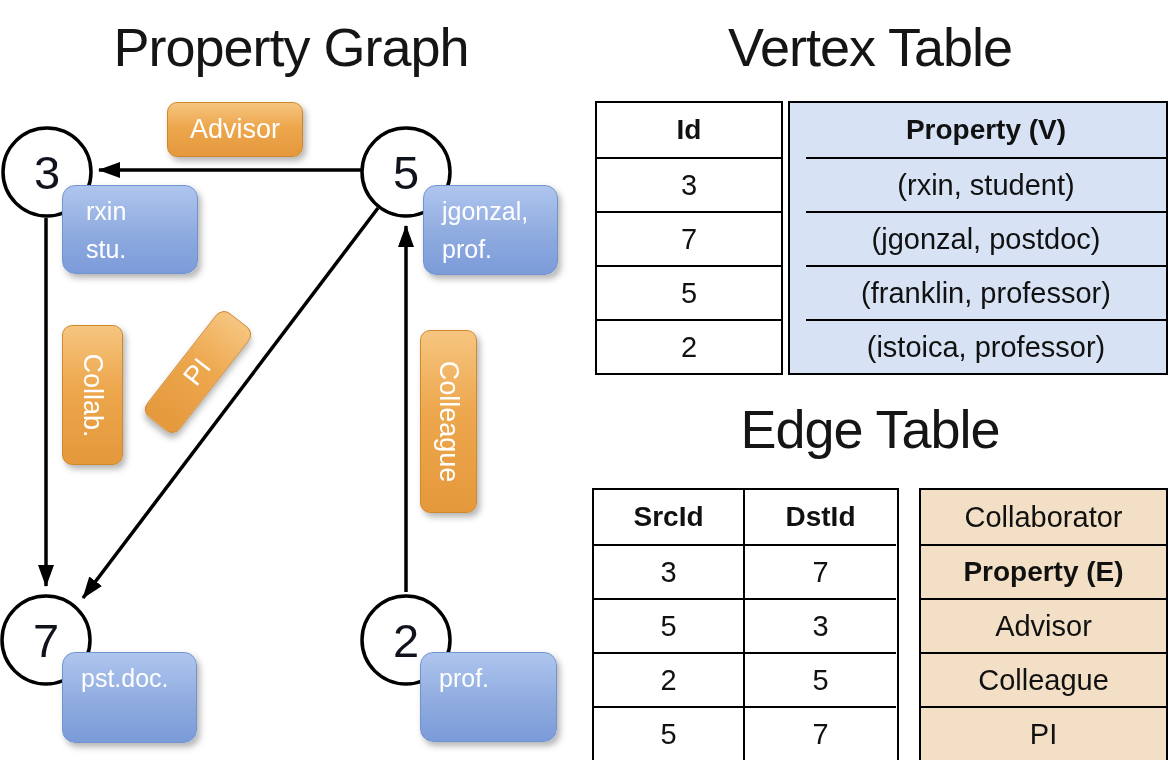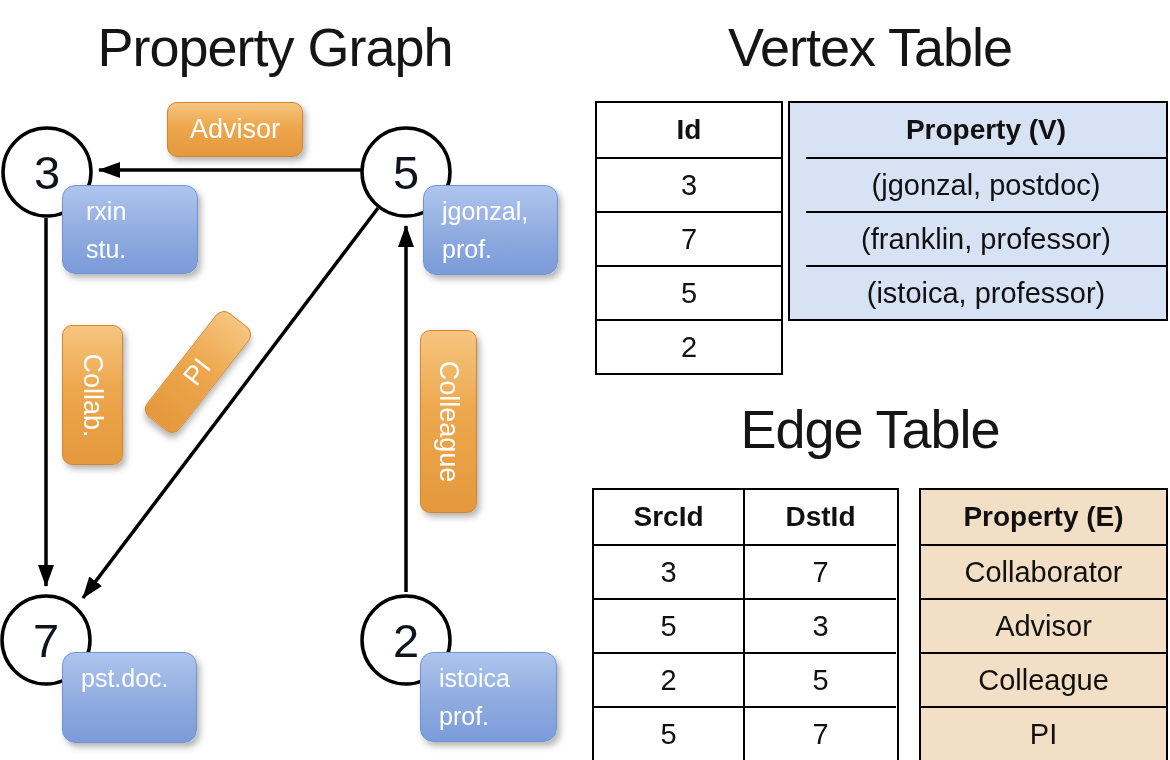--- a/index.html
+++ b/index.html
@@ -7,21 +7,21 @@
   .stage {
     position:relative; width:1170px; height:760px; background:#ffffff;
     overflow:hidden; font-family:"Liberation Sans", sans-serif; color:#1a1a1a;
   }
   .stage svg { position:absolute; left:0; top:0; }
 
   .big-title {
     position:absolute; text-align:center; font-size:54px; font-weight:400;
     letter-spacing:-1px; color:#151515; white-space:nowrap;
   }
-  #graph-title  { left:25px;  top:16px; width:500px; }
+  #graph-title  { left:41px;  top:16px; width:500px; }
   #vertex-title { left:645px; top:16px; width:450px; }
   #edge-title   { left:645px; top:398px; width:450px; }
 
   .node-digit {
     position:absolute; width:90px; height:90px; display:flex;
     align-items:center; justify-content:center; font-size:47px; color:#10131c;
   }
 
   .obox {
     position:absolute; border-radius:10px; color:#fff;
@@ -115,33 +115,33 @@
     <div>stu.</div>
   </div>
   <div class="bbox" id="box-franklin">
     <div>jgonzal,</div>
     <div>prof.</div>
   </div>
   <div class="bbox" id="box-jgonzal">
     <div>pst.doc.</div>
   </div>
   <div class="bbox" id="box-istoica">
-    <div>istoica</div>
     <div>prof.</div>
   </div>
 
   <div class="tcol" id="vt-id">
     <div class="cell hdr">Id</div>
     <div class="cell">3</div>
     <div class="cell">7</div>
     <div class="cell">5</div>
     <div class="cell">2</div>
   </div>
   <div class="tcol" id="vt-prop">
     <div class="cell hdr">Property (V)</div>
+    <div class="cell">(rxin, student)</div>
     <div class="cell">(jgonzal, postdoc)</div>
     <div class="cell">(franklin, professor)</div>
     <div class="cell">(istoica, professor)</div>
   </div>
 
   <div class="tcol" id="et-ids">
     <div class="subcol">
       <div class="cell hdr">SrcId</div>
       <div class="cell">3</div>
       <div class="cell">5</div>
@@ -150,20 +150,20 @@
     </div>
     <div class="subcol">
       <div class="cell hdr">DstId</div>
       <div class="cell">7</div>
       <div class="cell">3</div>
       <div class="cell">5</div>
       <div class="cell">7</div>
     </div>
   </div>
   <div class="tcol" id="et-prop">
+    <div class="cell">Collaborator</div>
     <div class="cell hdr">Property (E)</div>
-    <div class="cell">Collaborator</div>
     <div class="cell">Advisor</div>
     <div class="cell">Colleague</div>
     <div class="cell">PI</div>
   </div>
 
 </div>
 
 </body></html>

